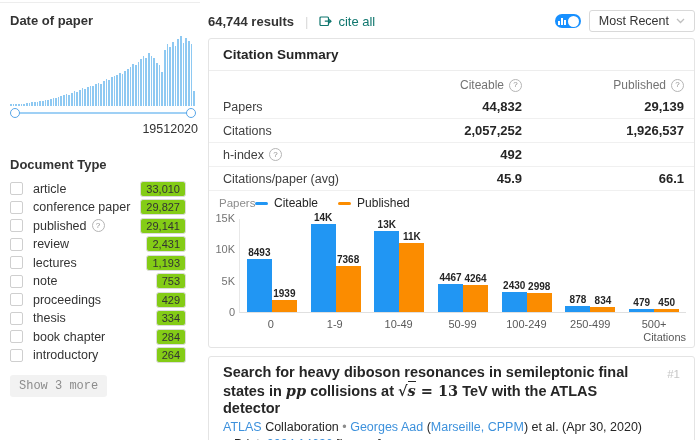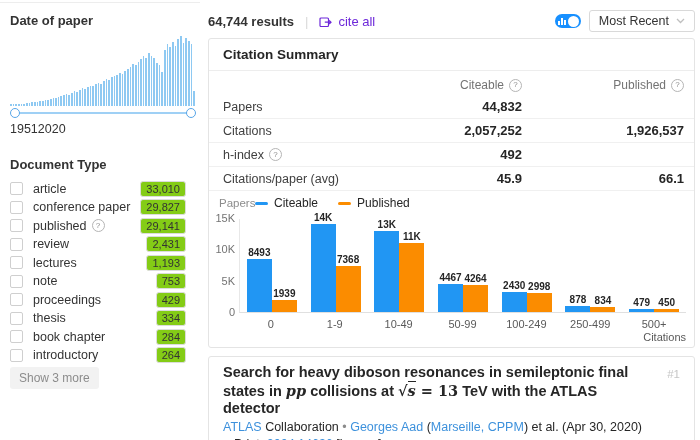--- a/index.html
+++ b/index.html
@@ -9,35 +9,35 @@
 
   
   .sidebar{position:absolute;left:0;top:2px;width:200px;padding:10px 0 0 10px;box-sizing:border-box;border-top:1px solid #ededed}
   .facet-title{font-size:13px;font-weight:700;color:#333;margin:0 0 8px}
   .histogram{height:70px;width:186px;display:flex;align-items:flex-end}
   .hbar{flex:1 0 auto;background:#8ec9f2;margin-right:1px}
   .slider{position:relative;height:12px;width:186px;margin-top:1px}
   .slider-track{position:absolute;left:3px;right:3px;top:5px;height:2px;background:#9fd0f5;border-radius:1px}
   .slider-handle{position:absolute;top:1px;width:8px;height:8px;border:1.5px solid #58a6e8;background:#fff;border-radius:50%}
   .h-left{left:0}.h-right{right:0}
-  .slider-labels{display:flex;justify-content:flex-start;width:188px;font-size:12.5px;color:#333;margin-top:3px}
+  .slider-labels{display:flex;justify-content:flex-end;width:188px;font-size:12.5px;color:#333;margin-top:3px}
   .doc-facet{margin-top:21px}
   .doc-list{list-style:none;margin:10px 0 0;padding:0;width:176px}
   .doc-item{display:flex;align-items:center;margin-bottom:5.5px;font-size:12.5px;color:#333;height:13px}
   .cb{width:11px;height:11px;border:1px solid #cfcfcf;border-radius:2px;background:#fff;margin-right:10px;flex:none}
   .pill{margin-left:auto;border:1px solid #dcdcdc;border-radius:3px;padding:1px 5px;font-size:11px;color:#333;background:#84cc16;line-height:12px}
-  .show-more{background:#f2f2f2;border:0;border-radius:3px;color:#8c8c8c;font-size:12px;padding:4px 9px;font-family:Liberation Sans, sans-serif}
+  .show-more{margin-top:8px;background:#f2f2f2;border:0;border-radius:3px;color:#8c8c8c;font-size:12px;padding:4px 9px;font-family:Liberation Mono, monospace}
   .help{display:inline-flex;align-items:center;justify-content:center;width:11px;height:11px;border:1px solid #b5b5b5;border-radius:50%;font-size:8px;color:#8c8c8c;margin-left:5px;flex:none;line-height:1}
 
   
   .main{position:absolute;left:208px;top:0;width:487px}
   .toolbar{display:flex;align-items:center;height:22px;margin-top:10px;font-size:13px}
   .results-count{font-weight:700;color:#333}
   .tb-sep{color:#d9d9d9;margin:0 11px;font-weight:400}
-  .cite-all{display:inline-flex;align-items:flex-end;gap:6px;color:#6d28d9}
+  .cite-all{display:inline-flex;align-items:center;gap:6px;color:#0f766e}
   .tb-right{margin-left:auto;display:flex;align-items:center;gap:8px}
   .switch{width:26px;height:14px;background:#1890ff;border-radius:8px;position:relative;display:inline-block}
   .knob{position:absolute;right:1.5px;top:1.5px;width:11px;height:11px;background:#fff;border-radius:50%}
   .sw-icon{position:absolute;left:3px;top:3px}
   .sort-select{display:inline-flex;align-items:center;gap:7px;border:1px solid #d9d9d9;border-radius:3px;background:#fff;padding:3px 9px;font-size:12.5px;color:#333;font-family:inherit}
 
   
   .panel{border:1px solid #e4e4e4;border-radius:3px;margin-top:6px;background:#fff}
   .panel-header{font-size:13.5px;font-weight:700;color:#262626;padding:8px 14px;border-bottom:1px solid #ededed}
   .cs-row{display:grid;grid-template-columns:1fr 150px 162px;align-items:center;padding:4px 10px 4px 14px}
@@ -266,20 +266,21 @@
           <span class="help">?</span>
         </span>
         <span class="cs-col">
           <span>Published</span>
           <span class="help">?</span>
         </span>
       </div>
       <div class="cs-row">
         <span class="cs-label">Papers</span>
         <span class="cs-num">44,832</span>
+        <span class="cs-num">29,139</span>
       </div>
       <div class="cs-row cs-line">
         <span class="cs-label">Citations</span>
         <span class="cs-num">2,057,252</span>
         <span class="cs-num">1,926,537</span>
       </div>
       <div class="cs-row cs-line">
         <span class="cs-label">
             <span>h-index</span>
             <span class="help">?</span>

